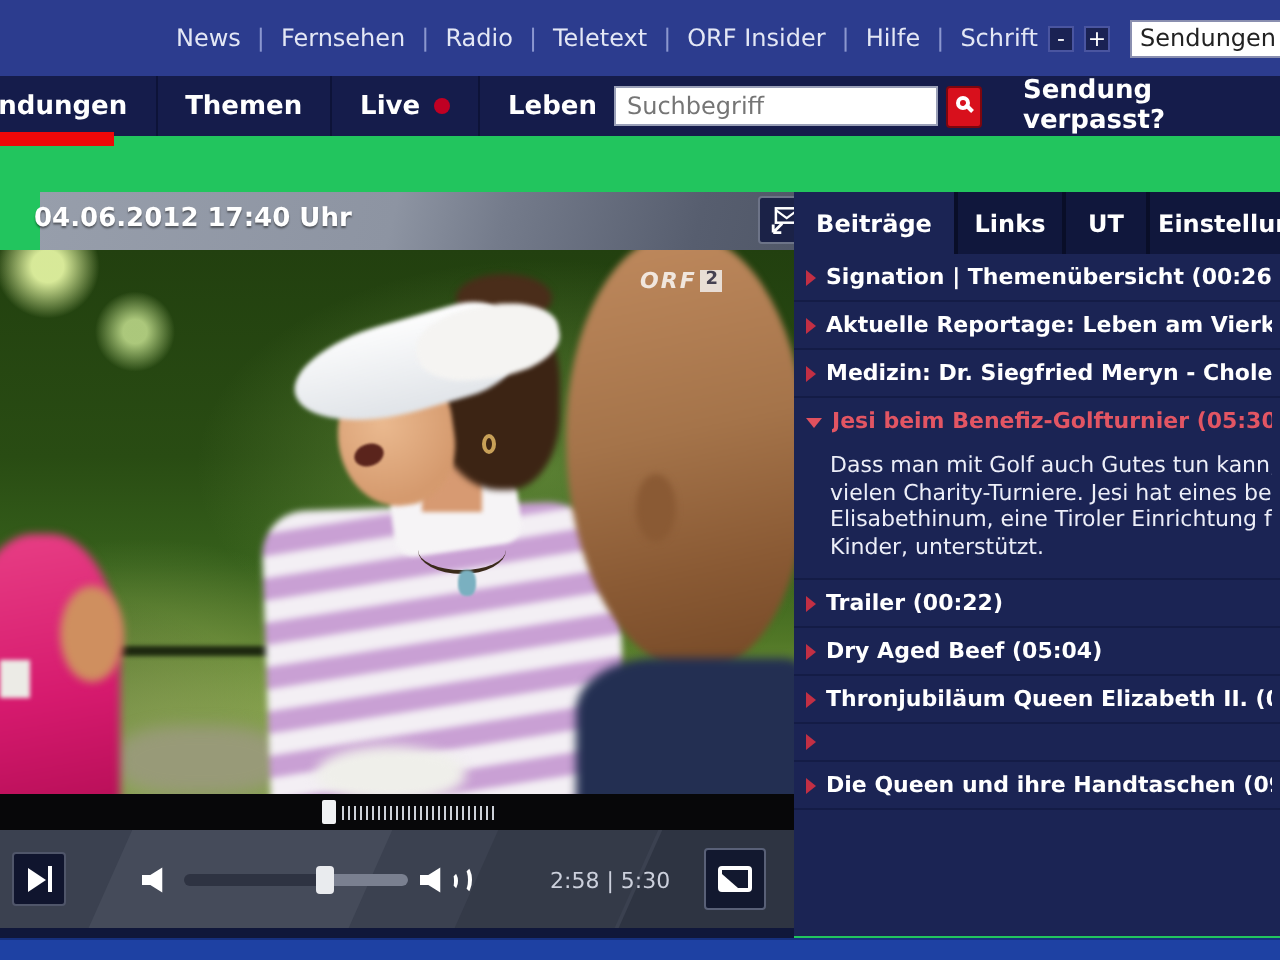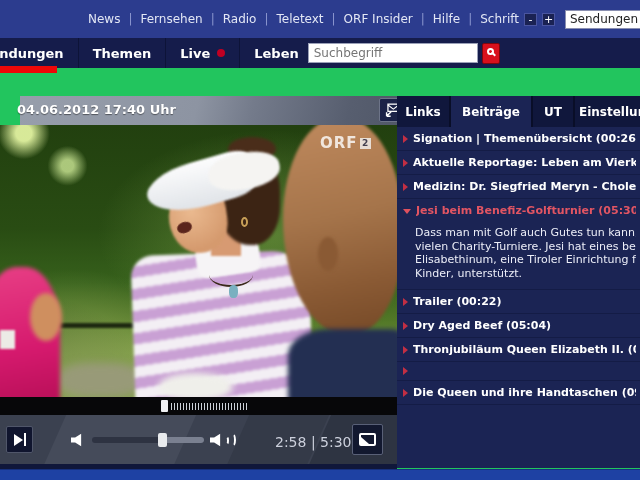--- a/index.html
+++ b/index.html
@@ -107,21 +107,21 @@
              border-radius:50%; filter:blur(3px); }
   .m-head { left:283px; top:-8px; width:120px; height:218px;
             background:linear-gradient(168deg,#c08a5e 0%,#a5744a 45%,#8a5a34 75%,#744826 100%);
             border-radius:48% 52% 45% 55%; filter:blur(1.5px); }
   .m-ear { left:318px; top:112px; width:20px; height:34px; background:#8a5a34;
            border-radius:50%; filter:blur(1.5px); }
   .m-shoulder { left:288px; top:204px; width:115px; height:75px; background:#232f52;
                 border-radius:35% 10% 0 0; filter:blur(2.5px); }
   .watermark { position:absolute; left:320px; top:9px; display:flex; align-items:center;
                opacity:.8; }
-  .wm-text { color:#fff; font-size:15px; font-weight:bold; letter-spacing:1px; }
+  .wm-text { color:#fff; font-size:11px; font-weight:bold; letter-spacing:1px;font-style:italic; }
   .wm-box { width:11px; height:11px; background:#f5f5f5; color:#2a3250; font-size:9px;
             font-weight:bold; text-align:center; line-height:11px; margin-left:2px; }
 
   
   .seekbar { position:absolute; left:0; top:397px; width:397px; height:18px;
              background:#070709; cursor:pointer; }
   .seek-handle { position:absolute; left:161px; top:3px; width:7px; height:12px;
                  background:#f0f1f3; border-radius:1px; cursor:grab; }
   .seek-buffer { position:absolute; left:171px; top:6px; width:77px; height:7px;
       background:repeating-linear-gradient(90deg,#cdd1d8 0 1px,transparent 1px 3px); }
@@ -149,21 +149,21 @@
            border-right:2px solid #fff; border-radius:50%; margin-left:1px; }
   .wave2 { width:7px; height:14px; border:2px solid transparent;
            border-right:2px solid #fff; border-radius:50%; }
   .vol-track { position:absolute; left:92px; top:22px; width:112px; height:6px;
                background:#2e3342; border-radius:3px; cursor:pointer; }
   .vol-fill { position:absolute; left:71px; top:0; width:41px; height:6px;
               background:#7a8090; border-radius:3px; }
   .vol-handle { position:absolute; left:66px; top:-4px; width:9px; height:14px;
                 background:#e9ebee; border-radius:2px; cursor:grab; }
   .time-display { position:absolute; left:275px; top:19px; color:#ccd0dc;
-                  font-size:14px; white-space:nowrap; }
+                  font-size:11px; white-space:nowrap; }
   .fs-btn { position:absolute; left:352px; top:9px; width:31px; height:31px;
             background:#12182f; border:1px solid #596077; border-radius:2px;
             display:flex; align-items:center; justify-content:center; cursor:pointer; }
   .fs-icon { width:17px; height:13px; border:2px solid #fff; border-radius:2px;
              position:relative; }
   .fs-icon::after { content:""; position:absolute; left:0; bottom:0; width:8px; height:7px;
                     background:#fff; clip-path:polygon(0 0,100% 100%,0 100%); }
   .under-player { position:absolute; left:0; top:464px; width:397px; height:5px;
                   background:#10173a; }
 
@@ -226,20 +226,21 @@
     <div class="nav-item">
       <span>Live</span>
       <span class="live-dot"></span>
     </div>
     <div class="nav-sep"></div>
     <span class="suche-label">Leben</span>
     <input class="search-input" placeholder="Suchbegriff" style="">
     <span class="search-btn">
       <span class="mag"></span>
     </span>
+    <span class="verpasst">Sendung verpasst?</span>
   </div>
   <div class="red-underline"></div>
 
   <div class="player-header">
     <span class="ph-date">04.06.2012 17:40 Uhr</span>
     <span class="ph-btn share">
       <svg width="18" height="18" viewBox="0 0 20 20">
         <rect x="5.5" y="3.5" width="12" height="8" fill="none" stroke="#fff" stroke-width="1.4"></rect>
         <path d="M5.5 4.5l6 4.5 6-4.5" fill="none" stroke="#fff" stroke-width="1.2"></path>
         <path d="M9 12L4 17M4 17v-4.5M4 17h4.5" fill="none" stroke="#fff" stroke-width="1.6"></path>
@@ -310,22 +311,22 @@
       <span>5:30</span>
     </div>
     <div class="fs-btn">
       <span class="fs-icon"></span>
     </div>
   </div>
   <div class="under-player"></div>
 
   <div class="sidebar">
     <div class="tabs">
+      <div class="tab t0 active">Beiträge</div>
       <div class="tab t1">Links</div>
-      <div class="tab t0 active">Beiträge</div>
       <div class="tab t2">UT</div>
       <div class="tab t3">Einstellungen</div>
     </div>
 
     <div class="sb-row">
       <span class="sb-arrow"></span>
       <span class="sb-label">Signation | Themenübersicht (00:26)</span>
     </div>
     <div class="sb-row">
       <span class="sb-arrow"></span>

